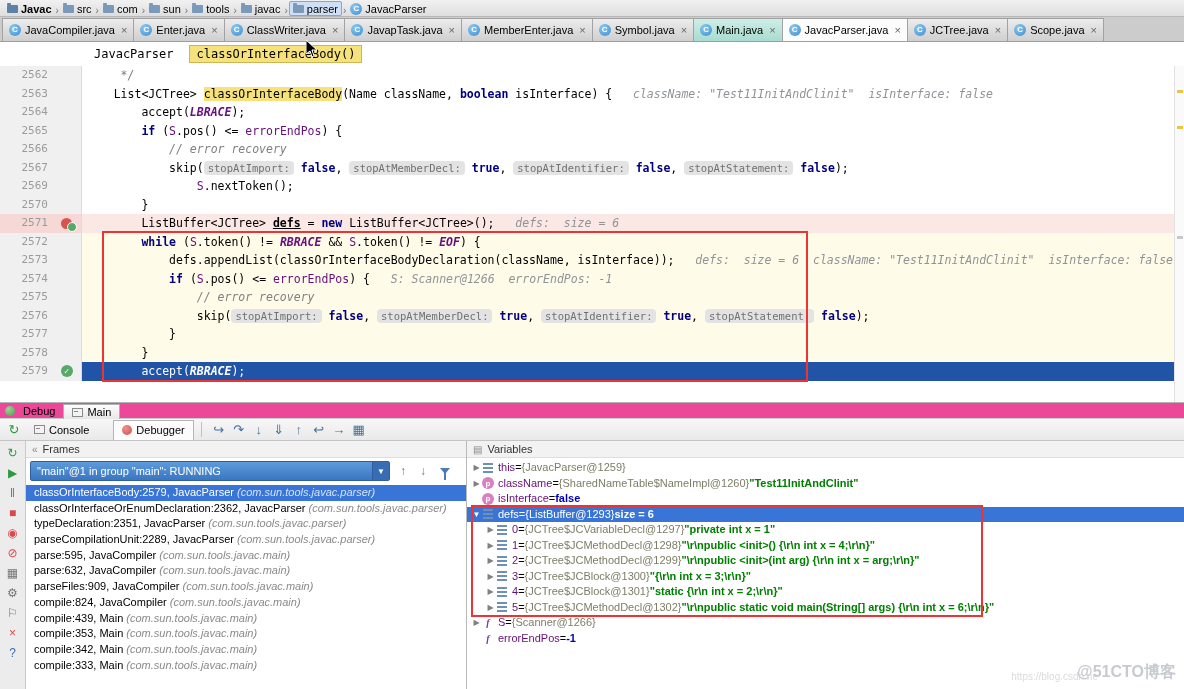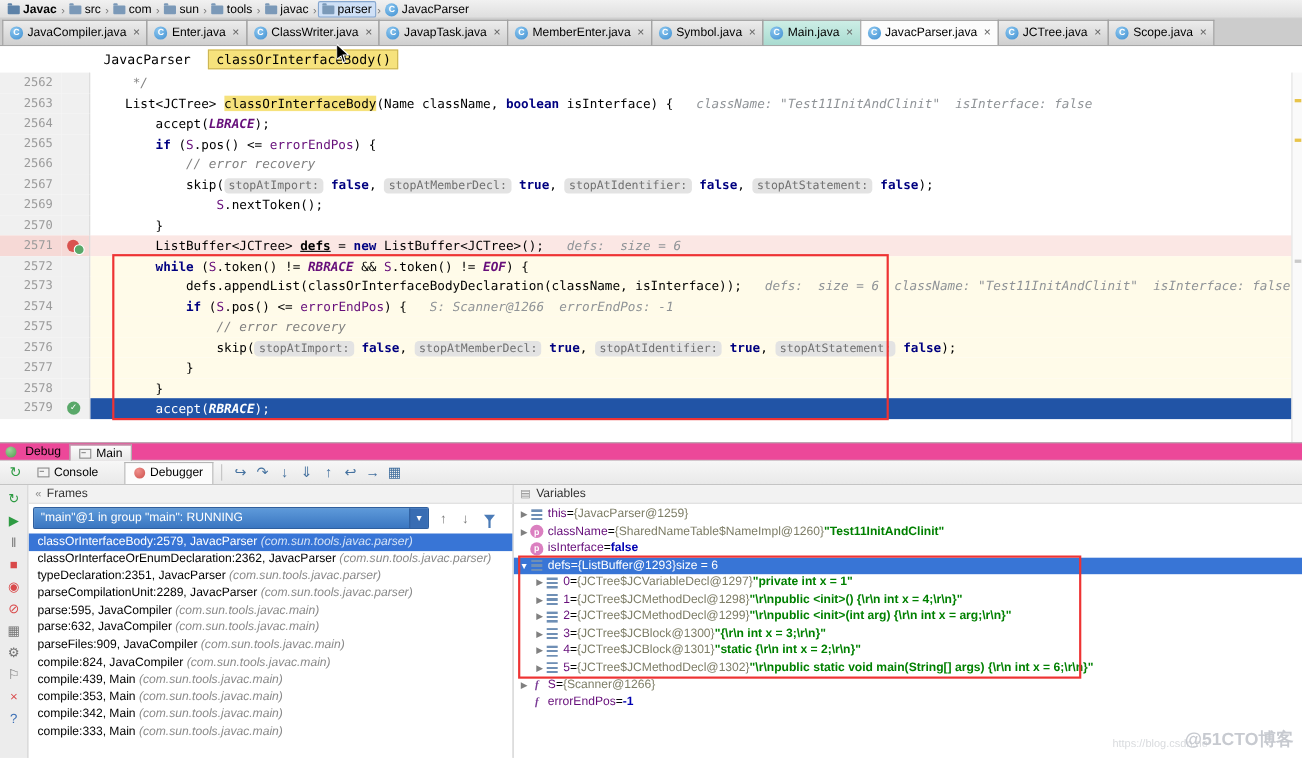--- a/index.html
+++ b/index.html
@@ -118,21 +118,21 @@
   .var-arrow{width:11px;flex:none;text-align:center;color:#808080;font-size:8px}
   .vicon{width:12px;height:12px;flex:none;margin-right:4px;display:inline-flex;align-items:center;justify-content:center}
   .vicon.parameter-icon{border-radius:50%;background:#db7fc0;color:#fff;font-size:8px;font-weight:bold}
   .vicon.field-icon{color:#7a3b96;font-style:italic;font-size:10px;font-weight:bold;font-family:"Liberation Serif",serif}
   .vicon.value-icon,.vicon.array-item-icon{background:linear-gradient(to bottom,#6f8fb5 0 2px,transparent 2px 4px,
     #6f8fb5 4px 6px,transparent 6px 8px,#6f8fb5 8px 10px,transparent 10px);width:10px;height:10px;margin-left:1px;margin-right:5px}
   .var-name{color:#660e7a}
   .var-eq{color:#000}
   .var-value{color:#7d7d66}
   .var-string{color:#008000;font-weight:bold}
-  .var-extra{color:#000;font-weight:normal}
+  .var-extra{color:#000;font-weight:bold}
   .var-keyword,.var-number{color:#0000b2;font-weight:bold}
 
   
   .anno{position:absolute;border:2px solid #ee3333;z-index:60;pointer-events:none}
   .watermark1{position:absolute;right:86px;bottom:7px;color:#d9dbde;font-size:10px;z-index:70}
   .watermark2{position:absolute;right:8px;bottom:6px;color:#c7cad0;font-size:16px;font-weight:bold;z-index:71}
   #cursor{position:absolute;left:306px;top:40px;z-index:80}
 </style>
 </head>
 <body>

